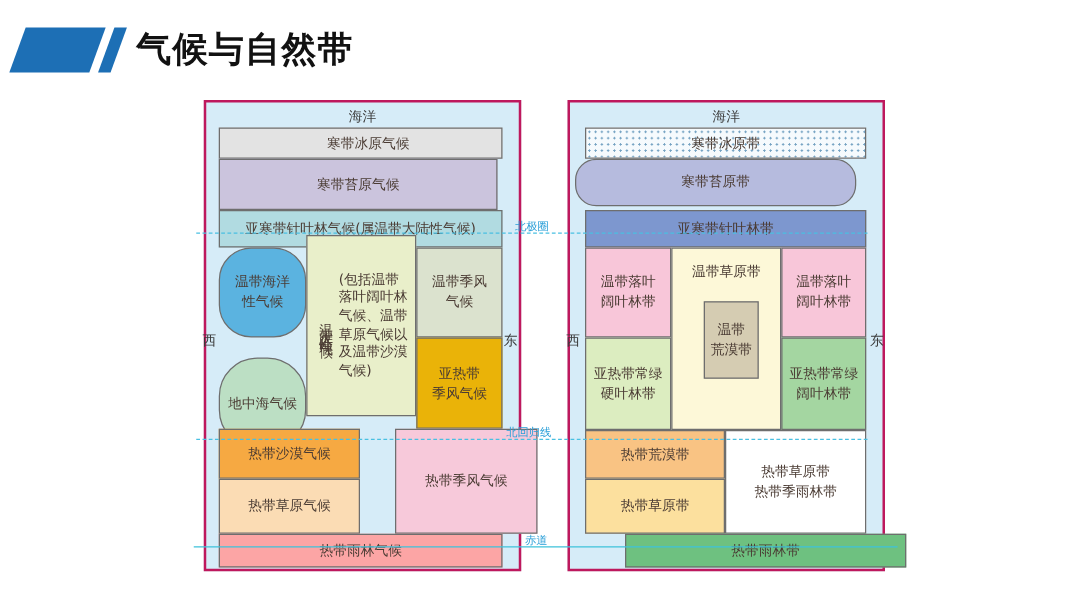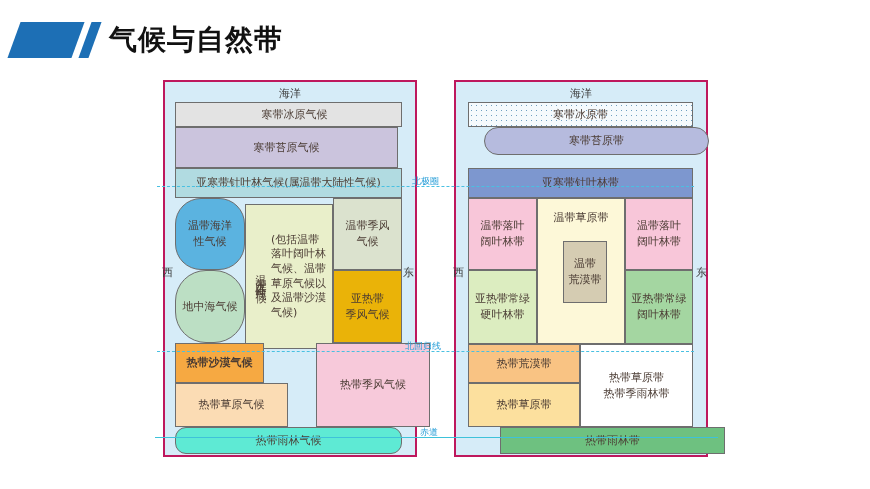--- a/index.html
+++ b/index.html
@@ -37,35 +37,35 @@
     display: flex; align-items: center; justify-content: center;
     text-align: center; font-size: 11px; line-height: 1.45;
     color: #4a3b33; white-space: pre-line; z-index: 1;
   }
 
   
   .cz-ice      { left:10px;  top:20px;  width:227px; height:25px;padding-left:12px; }
   .cz-tundra   { left:10px;  top:45px;  width:223px; height:41px; }
   .cz-subarc   { left:10px;  top:86px;  width:227px; height:30px; }
   .cz-maritime { left:10px;  top:116px; width:70px;  height:72px;border-radius:26px; }
-  .cz-med      { left:10px;  top:188px; width:70px;  height:73px;border-radius:31px; }
-  .cz-cont     { left:80px;  top:122px; width:88px;  height:145px; }
+  .cz-med      { left:10px;  top:204px; width:70px;  height:73px;border-radius:31px; }
+  .cz-cont     { left:80px;  top:106px; width:88px;  height:145px; }
   .cz-tmons    { left:168px; top:116px; width:69px;  height:72px; }
   .cz-smons    { left:168px; top:188px; width:69px;  height:73px; }
-  .cz-rdesert  { left:10px;  top:261px; width:89px; height:40px;font-weight:bold; }
+  .cz-rdesert  { left:10px;  top:261px; width:113px; height:40px; }
   .cz-rsav     { left:10px;  top:301px; width:113px; height:44px; }
   .cz-rmons    { left:123px; top:261px; width:114px; height:84px;margin-left:28px; }
   .cz-rain     { left:10px;  top:345px; width:227px; height:27px; }
 
   .vtext { writing-mode: vertical-lr; letter-spacing: 3px; font-size: 11px; margin-right: 3px; white-space: normal; }
   .cont-note { font-size: 11px; line-height: 1.32; text-align: left; white-space: pre-line; }
 
   
   .nz-ice     { left:12px;  top:20px;  width:225px; height:25px; }
-  .nz-tundra  { left:28px;  top:45px;  width:225px; height:28px;border-radius:17px; }
+  .nz-tundra  { left:4px;  top:45px;  width:225px; height:38px;border-radius:17px; }
   .nz-conifer { left:12px;  top:86px;  width:225px; height:30px; }
   .nz-decw    { left:12px;  top:116px; width:69px;  height:72px; }
   .nz-scler   { left:12px;  top:188px; width:69px;  height:74px; }
   .nz-steppe  { left:81px;  top:116px; width:88px;  height:146px; flex-direction: column; justify-content: flex-start; padding-top: 11px; }
   .nz-tdes-inner { left:25px; top:42px; width:44px; height:62px; }
   .nz-dece    { left:169px; top:116px; width:68px;  height:72px; }
   .nz-ever    { left:169px; top:188px; width:68px;  height:74px; }
   .nz-rdesert { left:12px;  top:262px; width:112px; height:39px; }
   .nz-rsavw   { left:12px;  top:301px; width:112px; height:44px; }
   .nz-white   { left:124px; top:262px; width:113px; height:83px; }
@@ -120,21 +120,21 @@
 气候)</span>
   </div>
 
   <div class="zone cz-tmons" style="background-color: rgb(219, 226, 206);">温带季风
 气候</div>
   <div class="zone cz-smons" style="background-color: #eab308;">亚热带
 季风气候</div>
   <div class="zone cz-rdesert" style="background-color: rgb(246, 169, 66);">热带沙漠气候</div>
   <div class="zone cz-rsav" style="background-color: rgb(251, 220, 180);">热带草原气候</div>
   <div class="zone cz-rmons" style="background-color: rgb(247, 201, 218);">热带季风气候</div>
-  <div class="zone cz-rain" style="background-color: #5eead4; border-radius: 11px;">热带雨林气候</div>
+  <div class="zone cz-rain" style="background-color: #fca5a5;">热带雨林气候</div>
 </div>
 
 <div class="panel" id="nature-panel">
   <div class="ocean-label">海洋</div>
   <div class="side-label west-label">西</div>
   <div class="side-label east-label-nature">东</div>
 
   <div class="zone nz-ice dotted" style="background-color: rgb(245, 250, 253);">寒带冰原带</div>
   <div class="zone nz-tundra" style="background-color: rgb(182, 187, 222);">寒带苔原带</div>
   <div class="zone nz-conifer" style="background-color: rgb(125, 151, 207);">亚寒带针叶林带</div>

